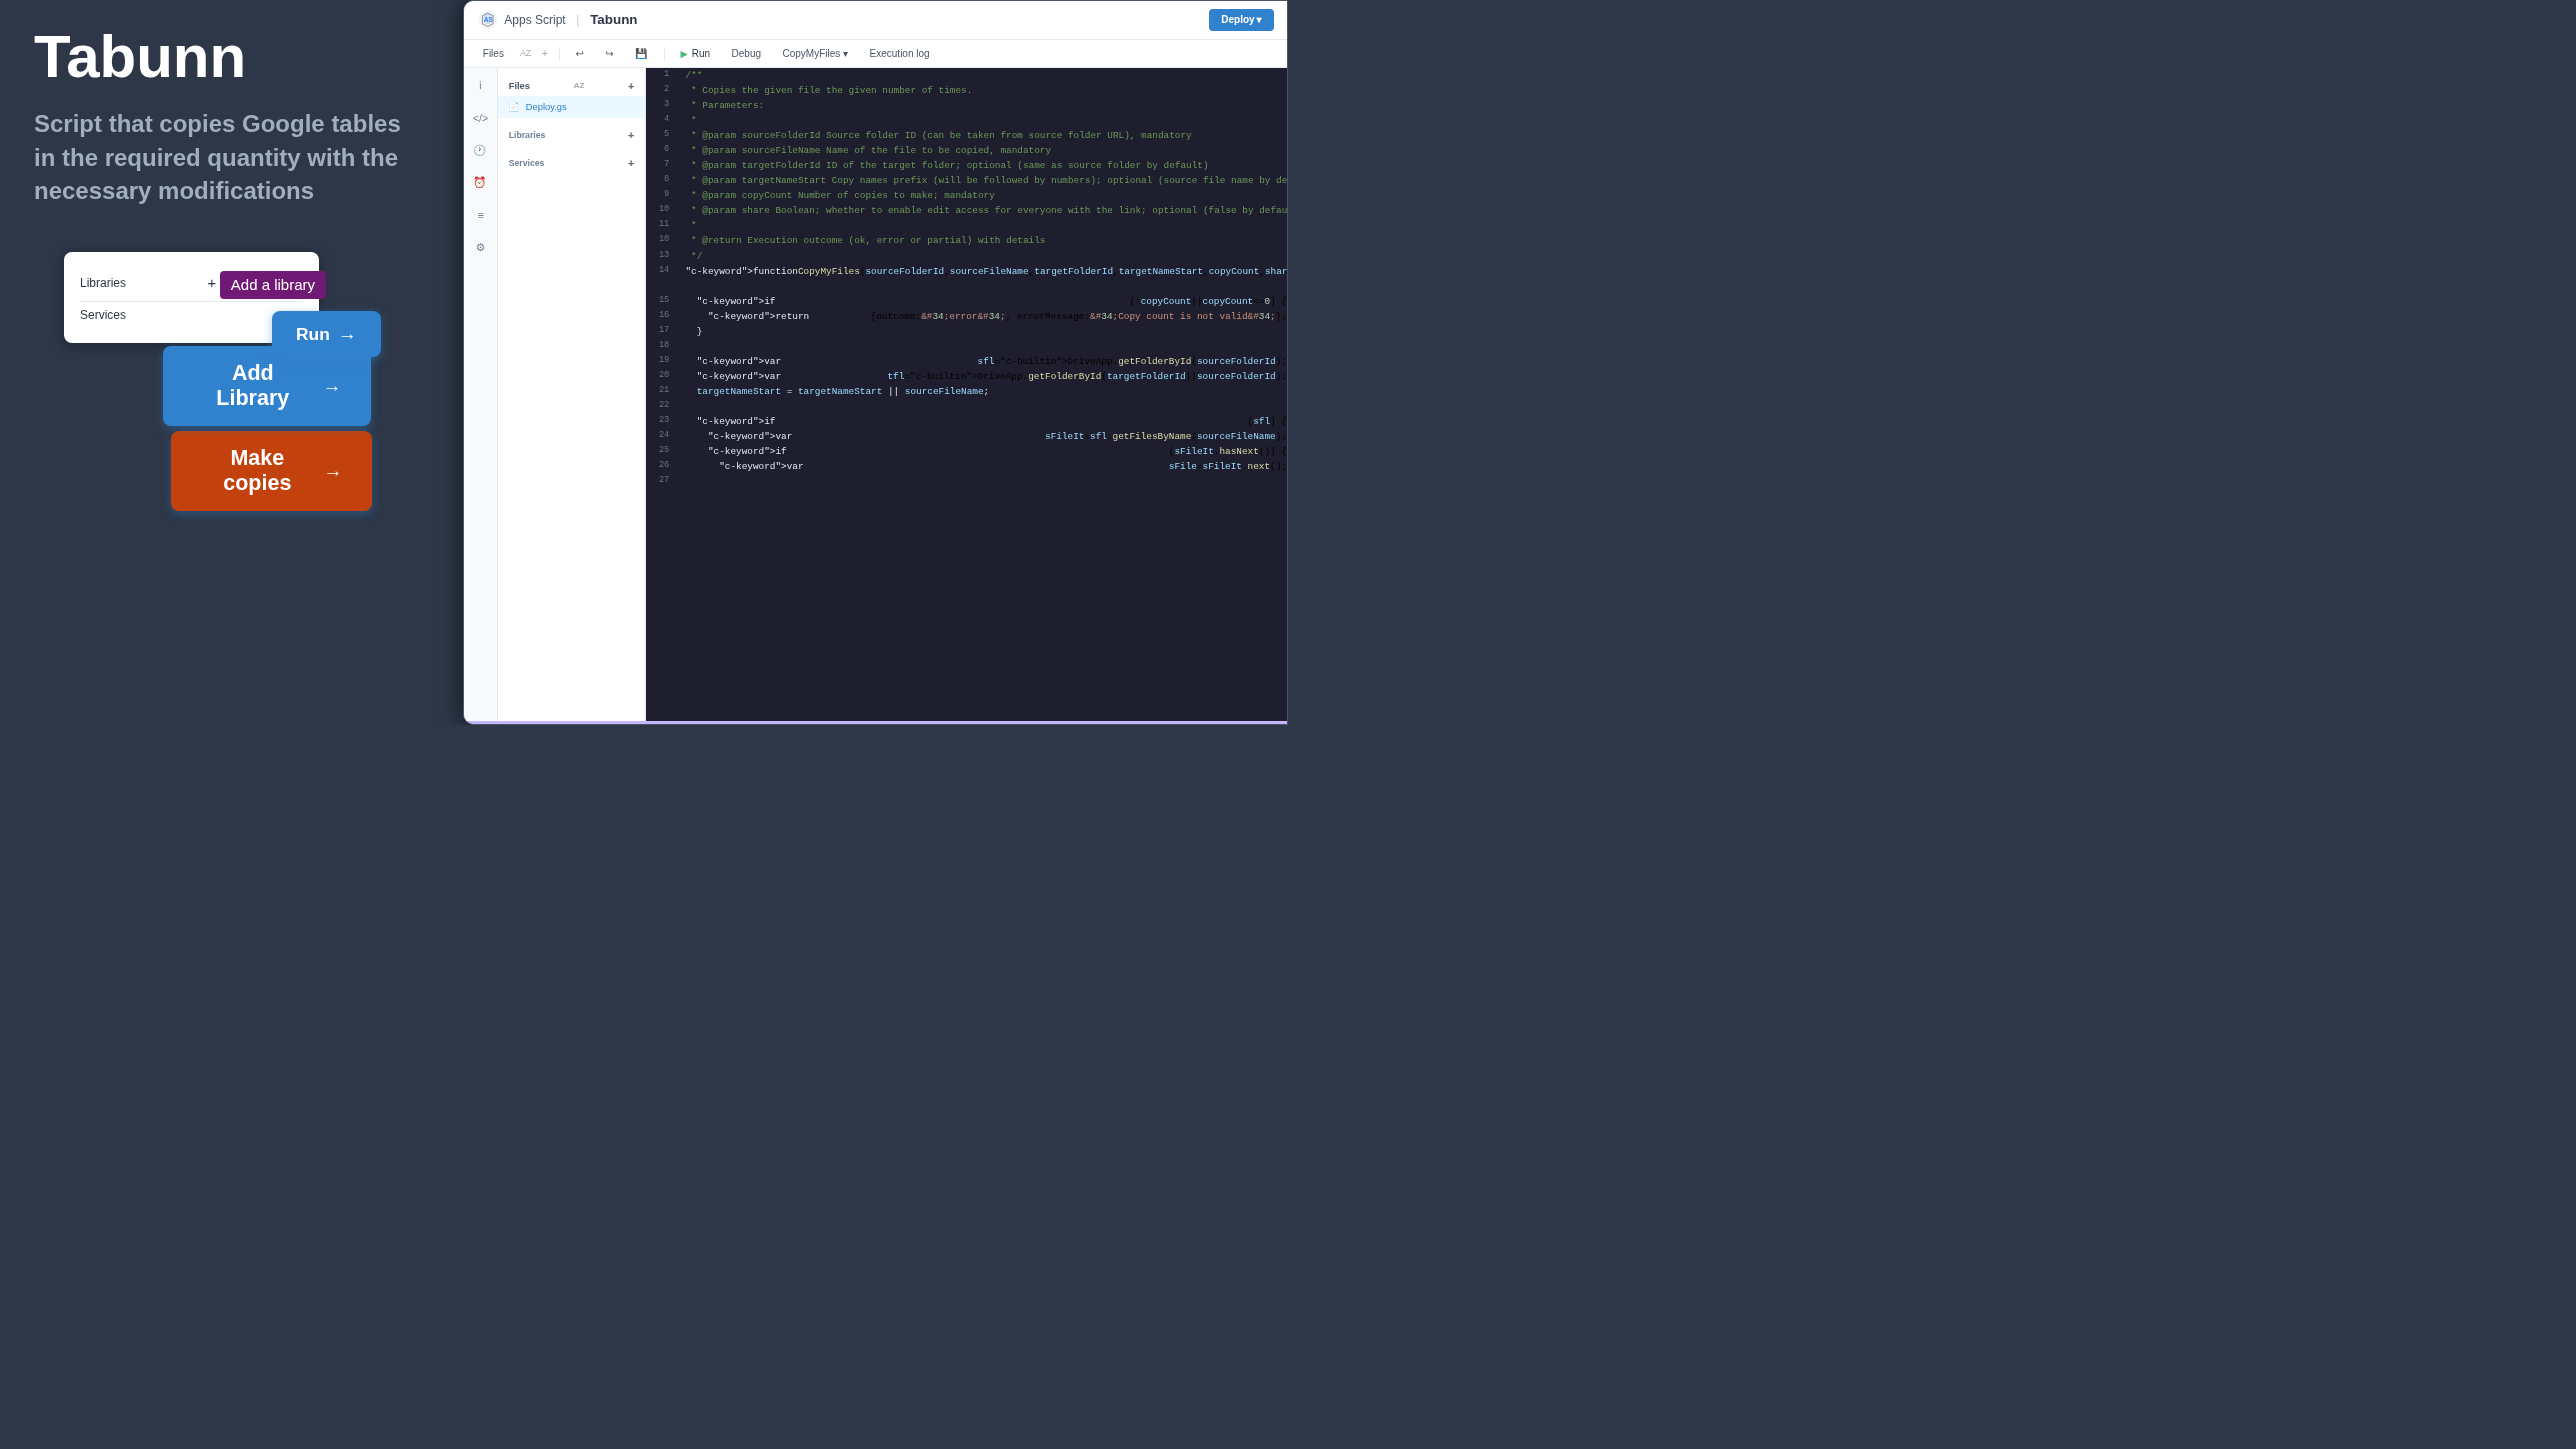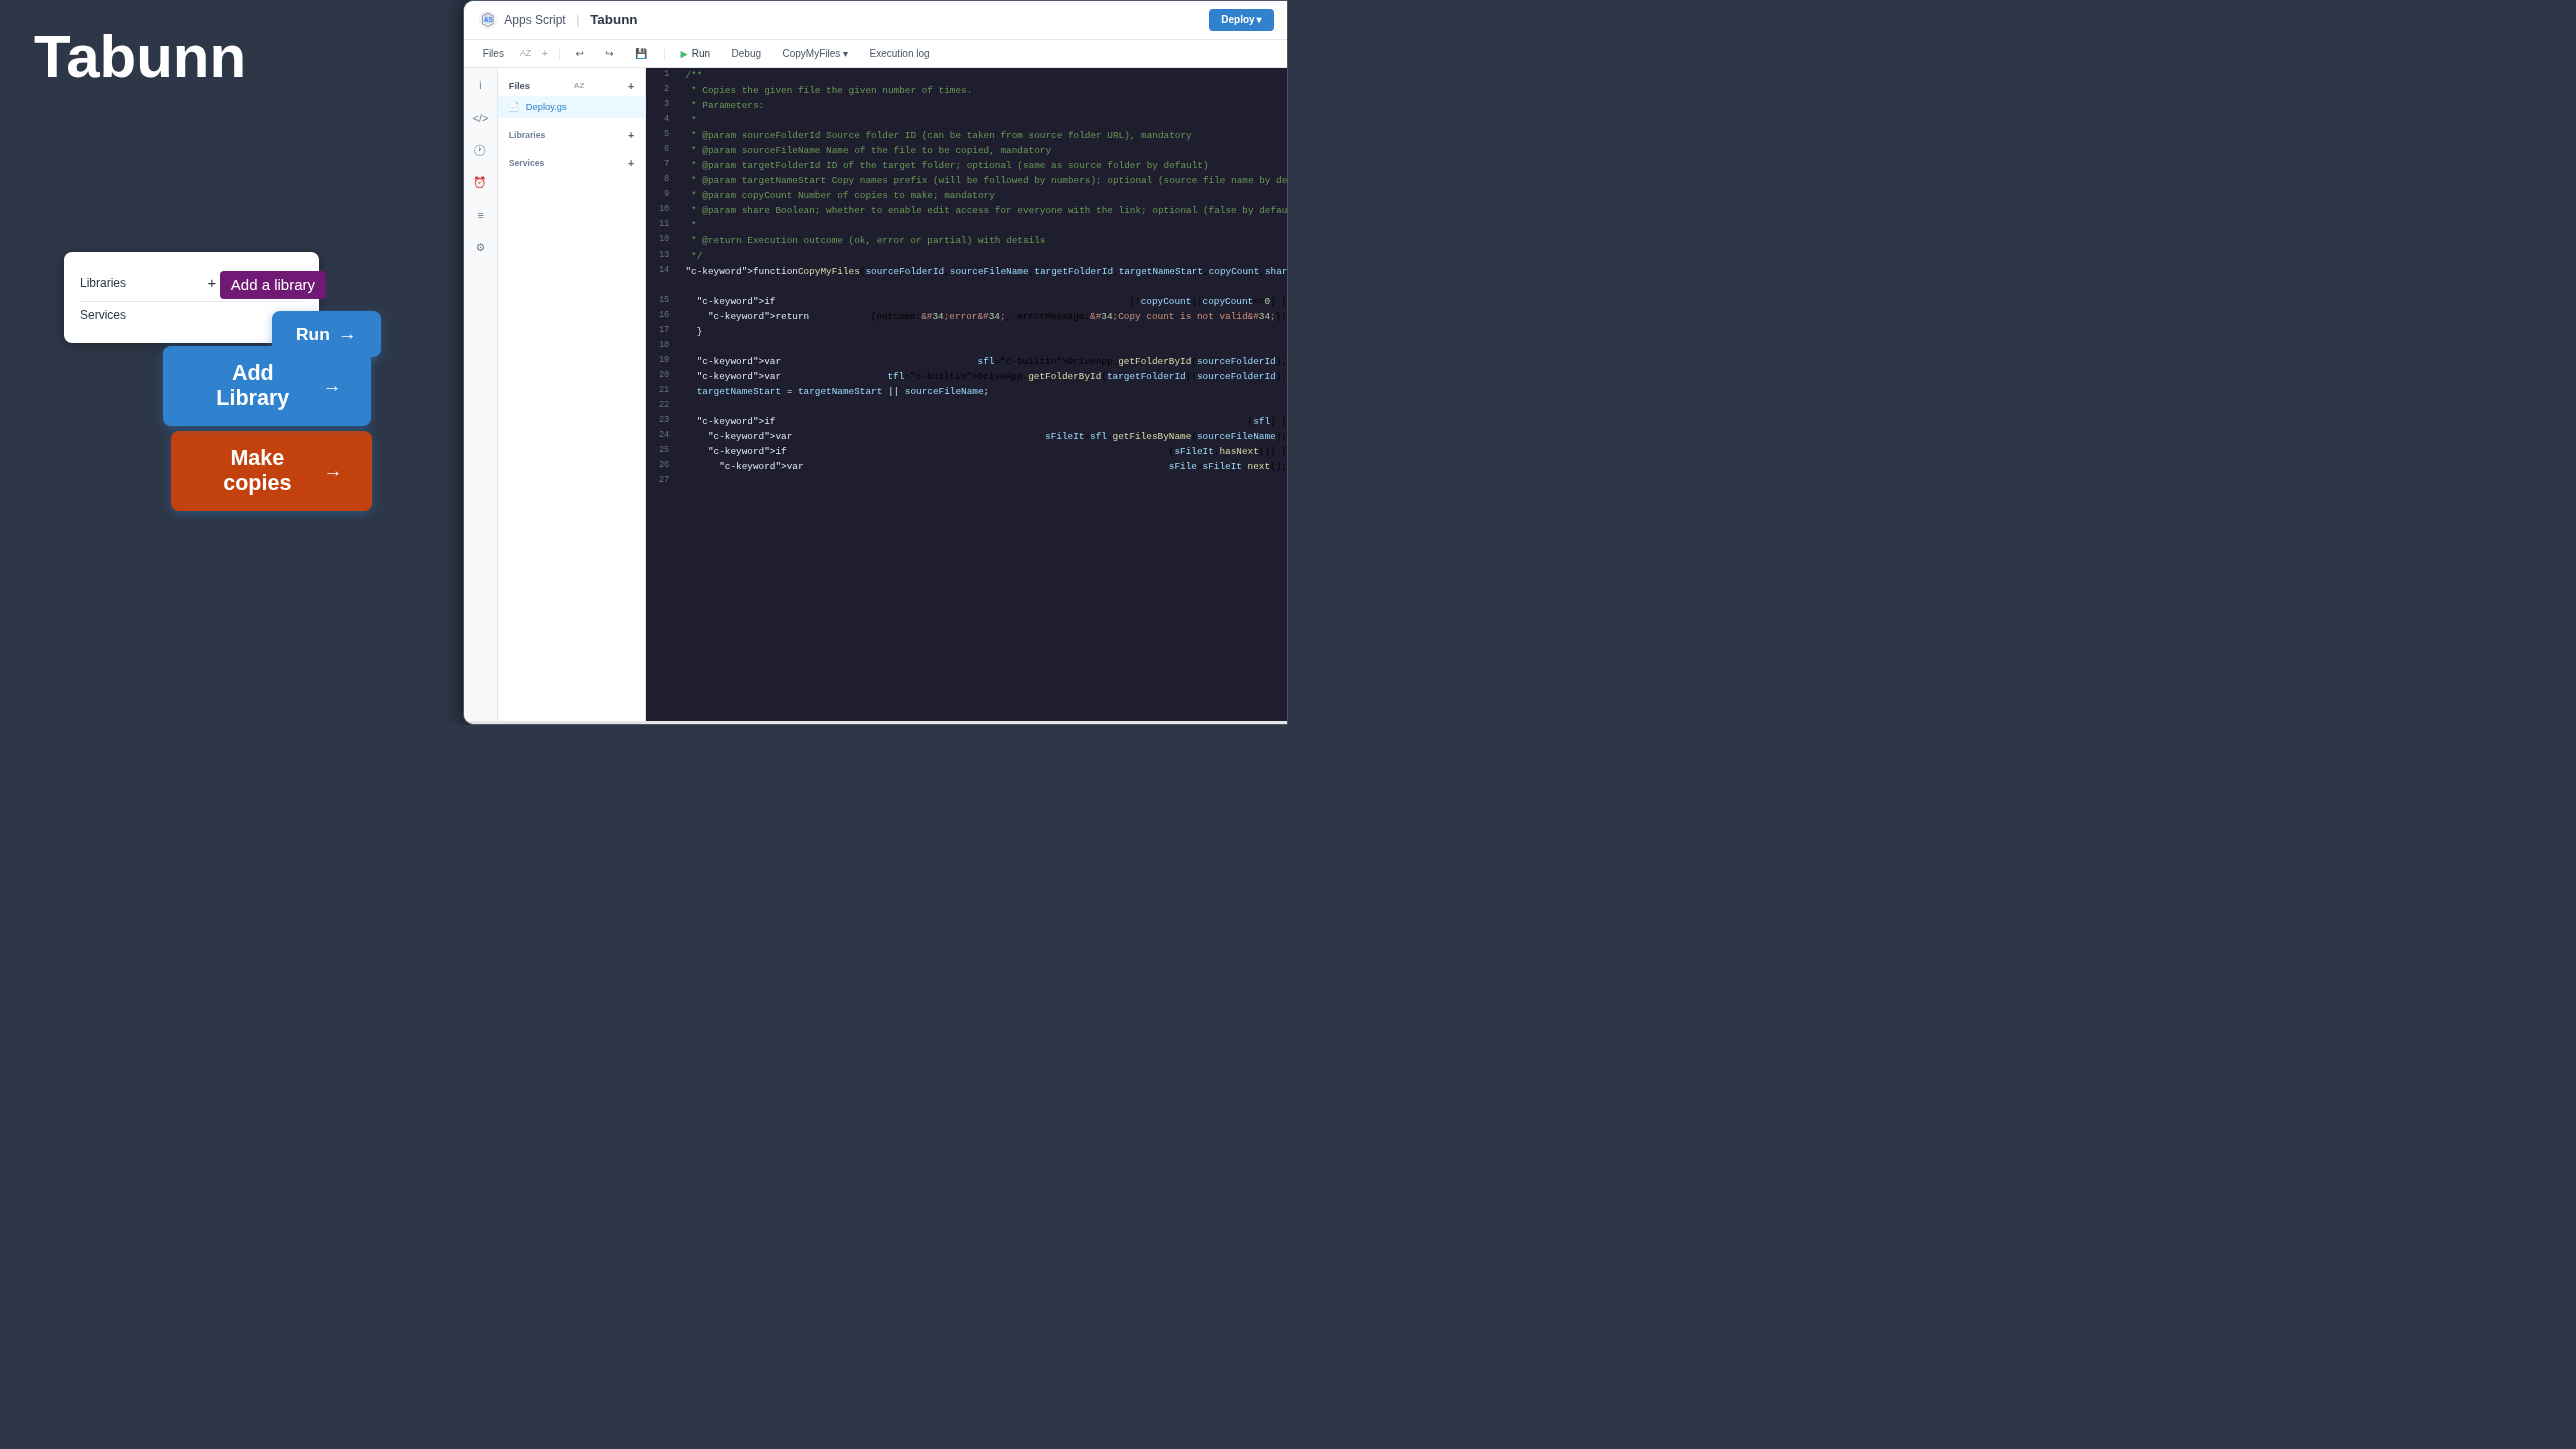--- a/index.html
+++ b/index.html
@@ -163,21 +163,21 @@
     
     .editor-section {
       position: absolute;
       right: 0;
       top: 0;
       width: 825px;
       height: 100%;
     }
 
     .editor-window {
-      background: #e5e5e5;
+      background: #c4b5fd;
       border-radius: 10.7px 0 0 10.7px;
       height: 100%;
       overflow: hidden;
       box-shadow: -2.7px 0 20px rgba(0,0,0,0.5);
       border: 0.7px solid #4a5568;
     }
 
     
     .editor-topbar {
       background: #ffffff;
@@ -375,20 +375,21 @@
     .c-string { color: #ce9178; text-align: right; }
     .c-function { color: #dcdcaa; }
     .c-number { color: #b5cea8; }
     .c-param { color: #9cdcfe; }
   </style>
 </head>
 <body>
 
 <div class="left-section">
   <h1 class="app-title">Tabunn</h1>
+  <p class="app-subtitle">Script that copies Google tables in the required quantity with the necessary modifications</p>
 </div>
 
 <div class="library-panel" style="position:absolute; left:44px; top:252px; z-index:3;">
   <div class="library-row">
     <span class="library-label">Libraries</span>
     <span class="library-plus">+</span>
     <div class="library-numbers">
       <span>2</span>
       <span>3</span>
     </div>

